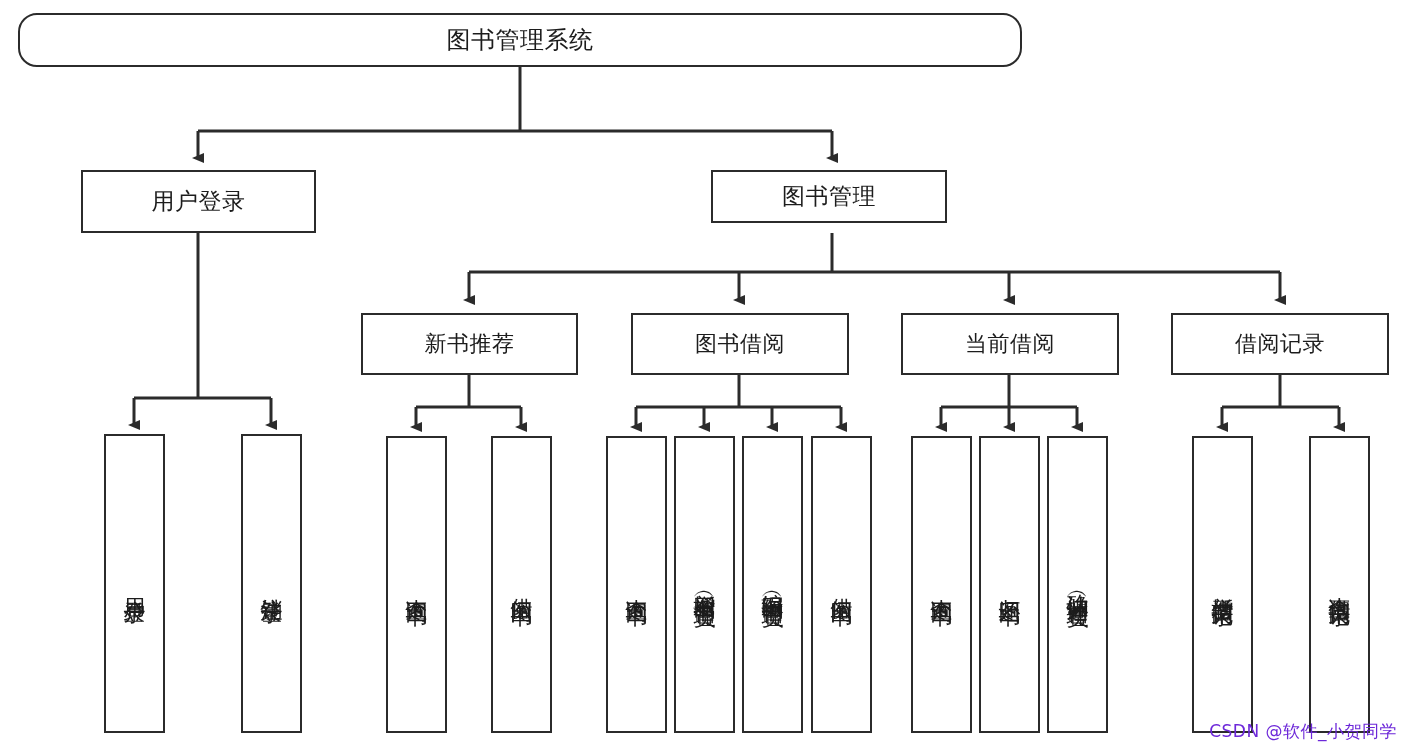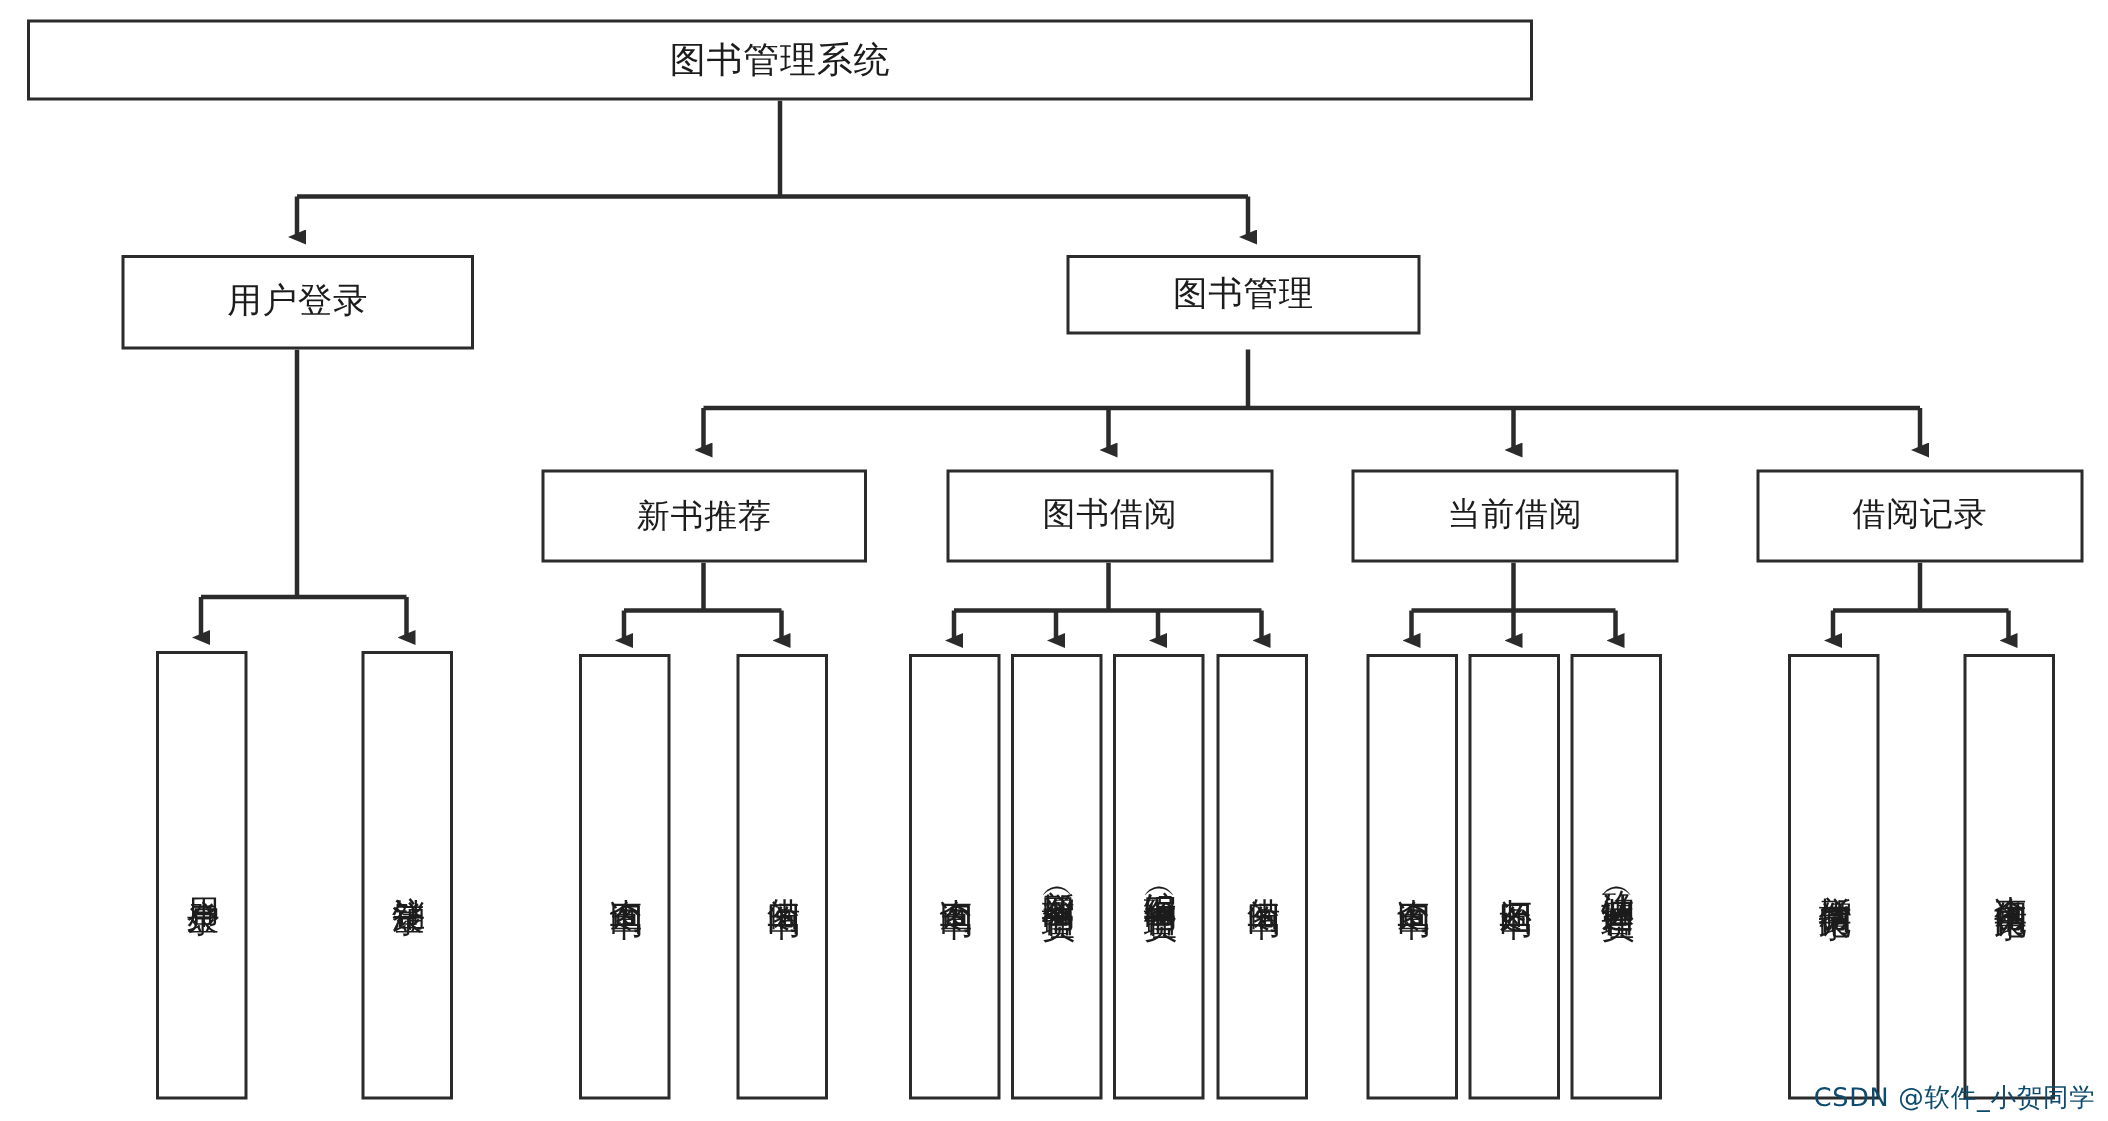--- a/index.html
+++ b/index.html
@@ -55,21 +55,21 @@
     line-height: 1.45;
     letter-spacing: 2px;
     white-space: nowrap;
     max-height: 268px;
   }
   .watermark {
     position: absolute;
     right: 8px;
     bottom: 4px;
     font-size: 17px;
-    color: #0c4a6e;
+    color: #6d28d9;
     letter-spacing: 0.5px;
     white-space: nowrap;
   }
 </style>
 </head>
 <body>
 
 <div id="canvas">
 
   <svg class="connectors" viewBox="0 0 1405 747">
@@ -115,21 +115,21 @@
       <path d="M1009,407 L1009,427" marker-end="url(#arrow)"></path>
       <path d="M1077,407 L1077,427" marker-end="url(#arrow)"></path>
 
       <path d="M1280,375 L1280,407"></path>
       <path d="M1222,407 L1339,407"></path>
       <path d="M1222,407 L1222,427" marker-end="url(#arrow)"></path>
       <path d="M1339,407 L1339,427" marker-end="url(#arrow)"></path>
     </g>
   </svg>
 
-  <div class="node root" style="left:18px; top:13px; width:1004px; height:54px;">
+  <div class="node root" style="left:18px; top:13px; width:1004px; height:54px;border-radius:19px;">
     <span class="label">图书管理系统</span>
   </div>
 
   <div class="node level2" style="left:81px; top:170px; width:235px; height:63px;">
     <span class="label">用户登录</span>
   </div>
   <div class="node level2" style="left:711px; top:170px; width:236px; height:53px;">
     <span class="label">图书管理</span>
   </div>
 

